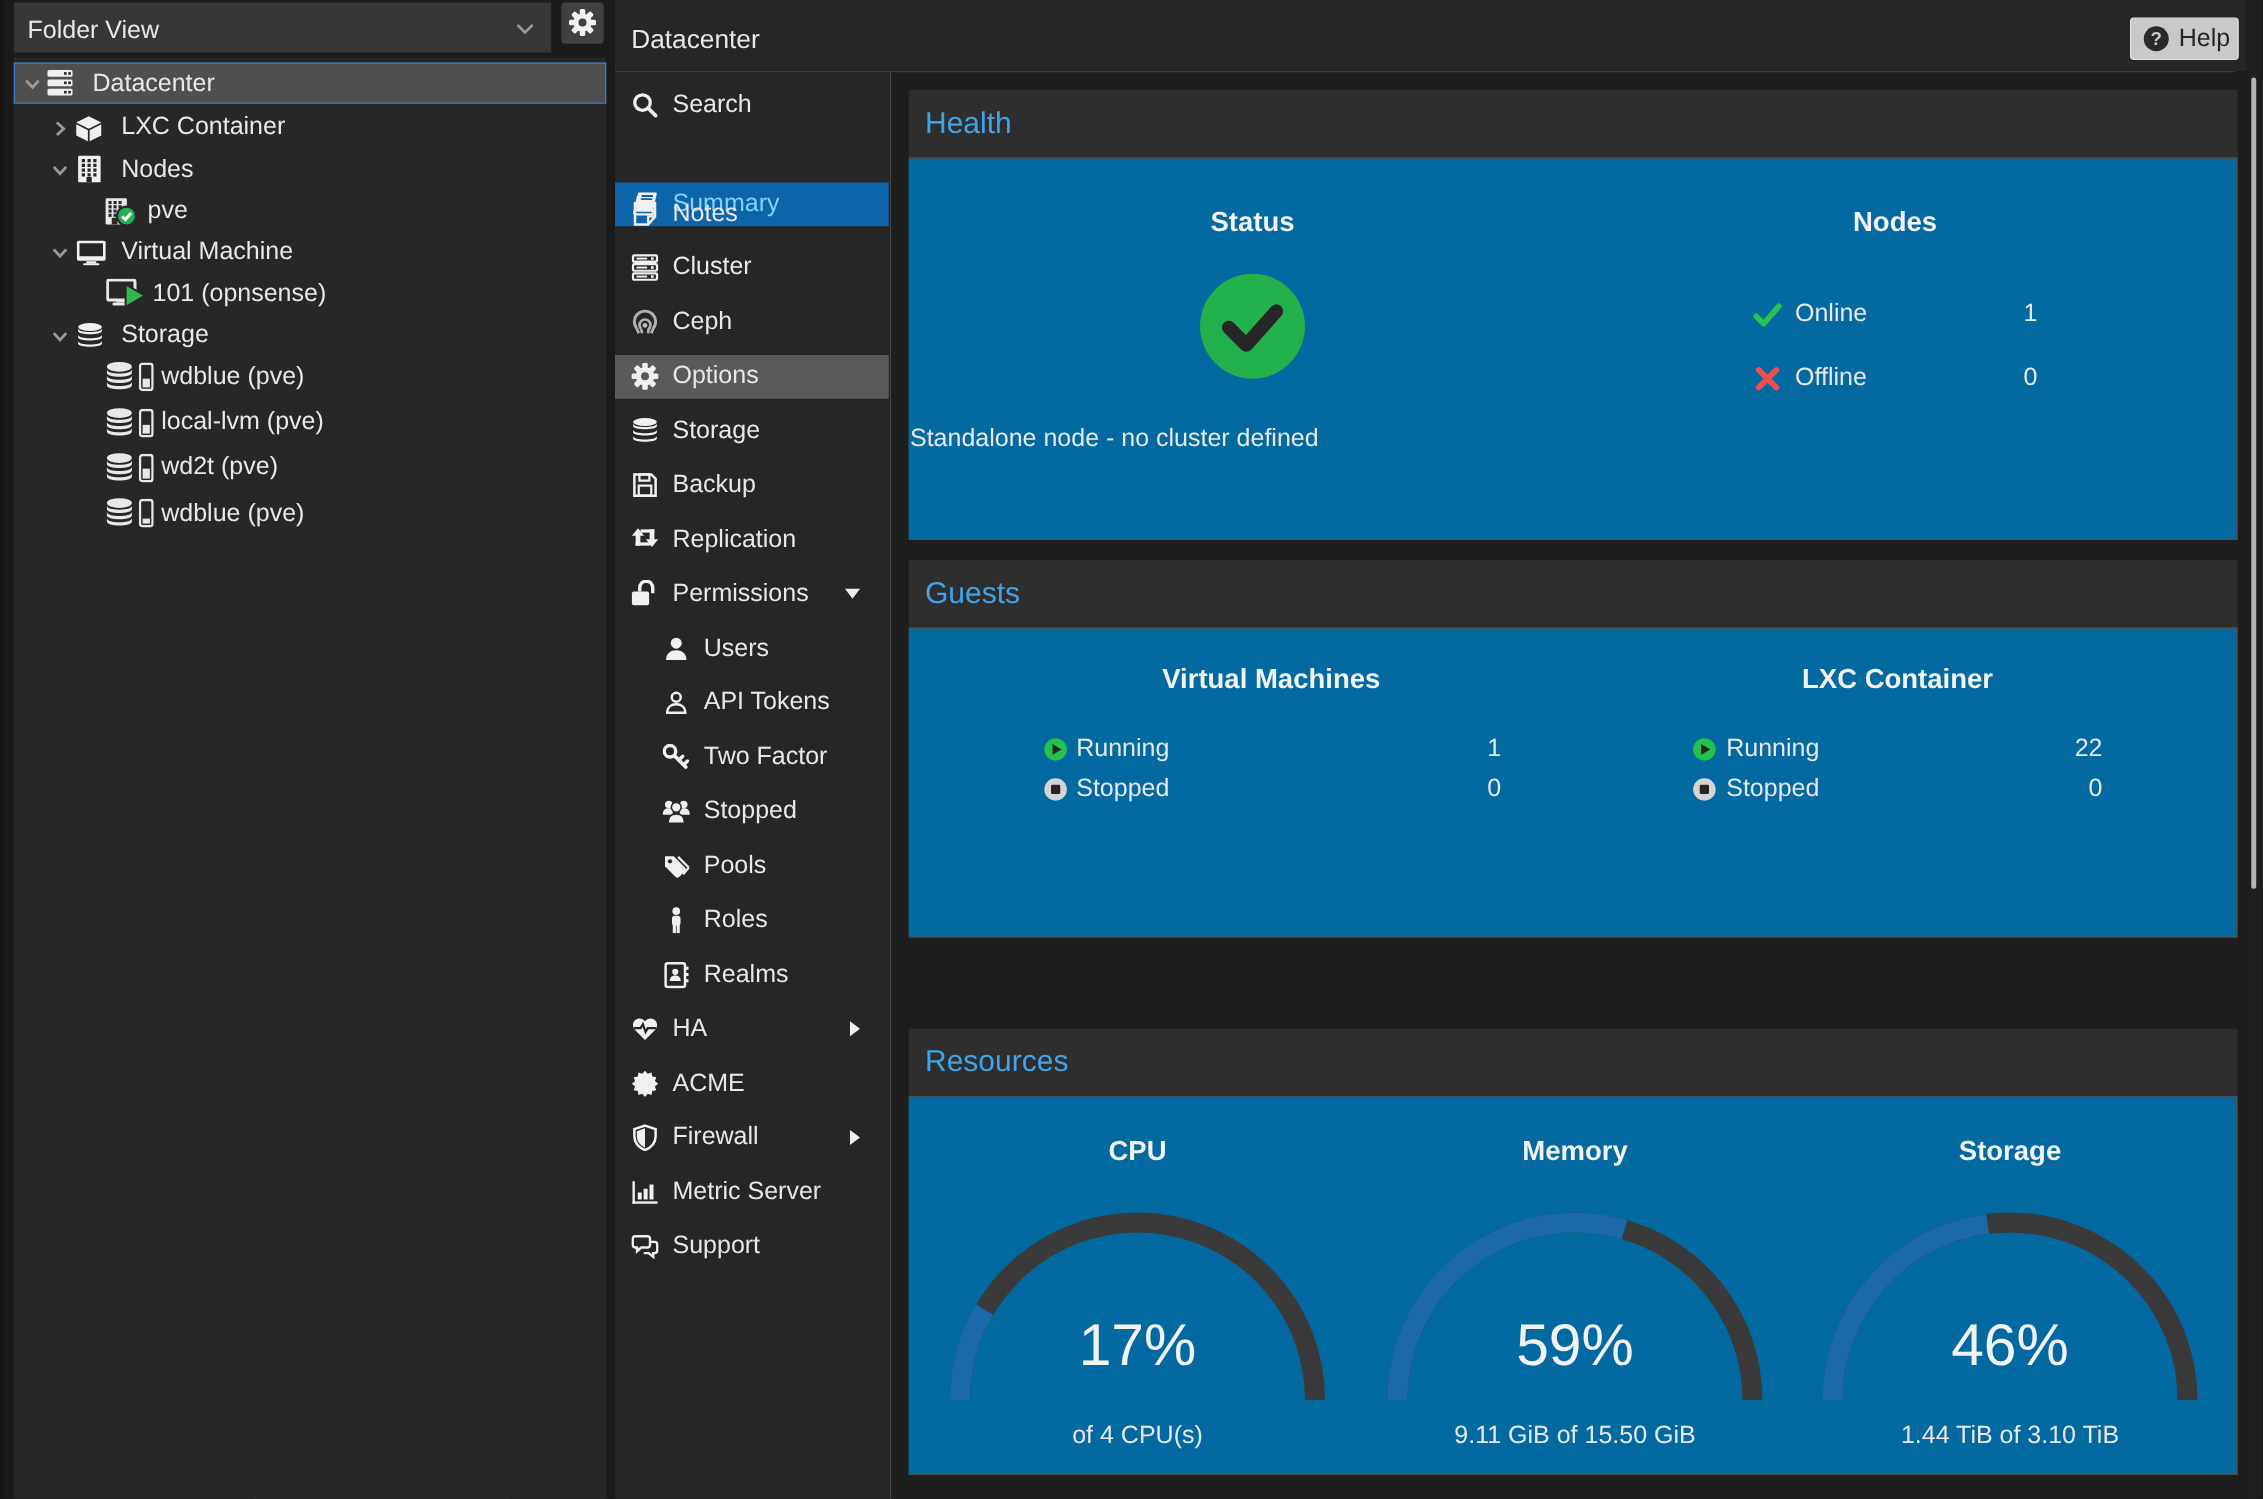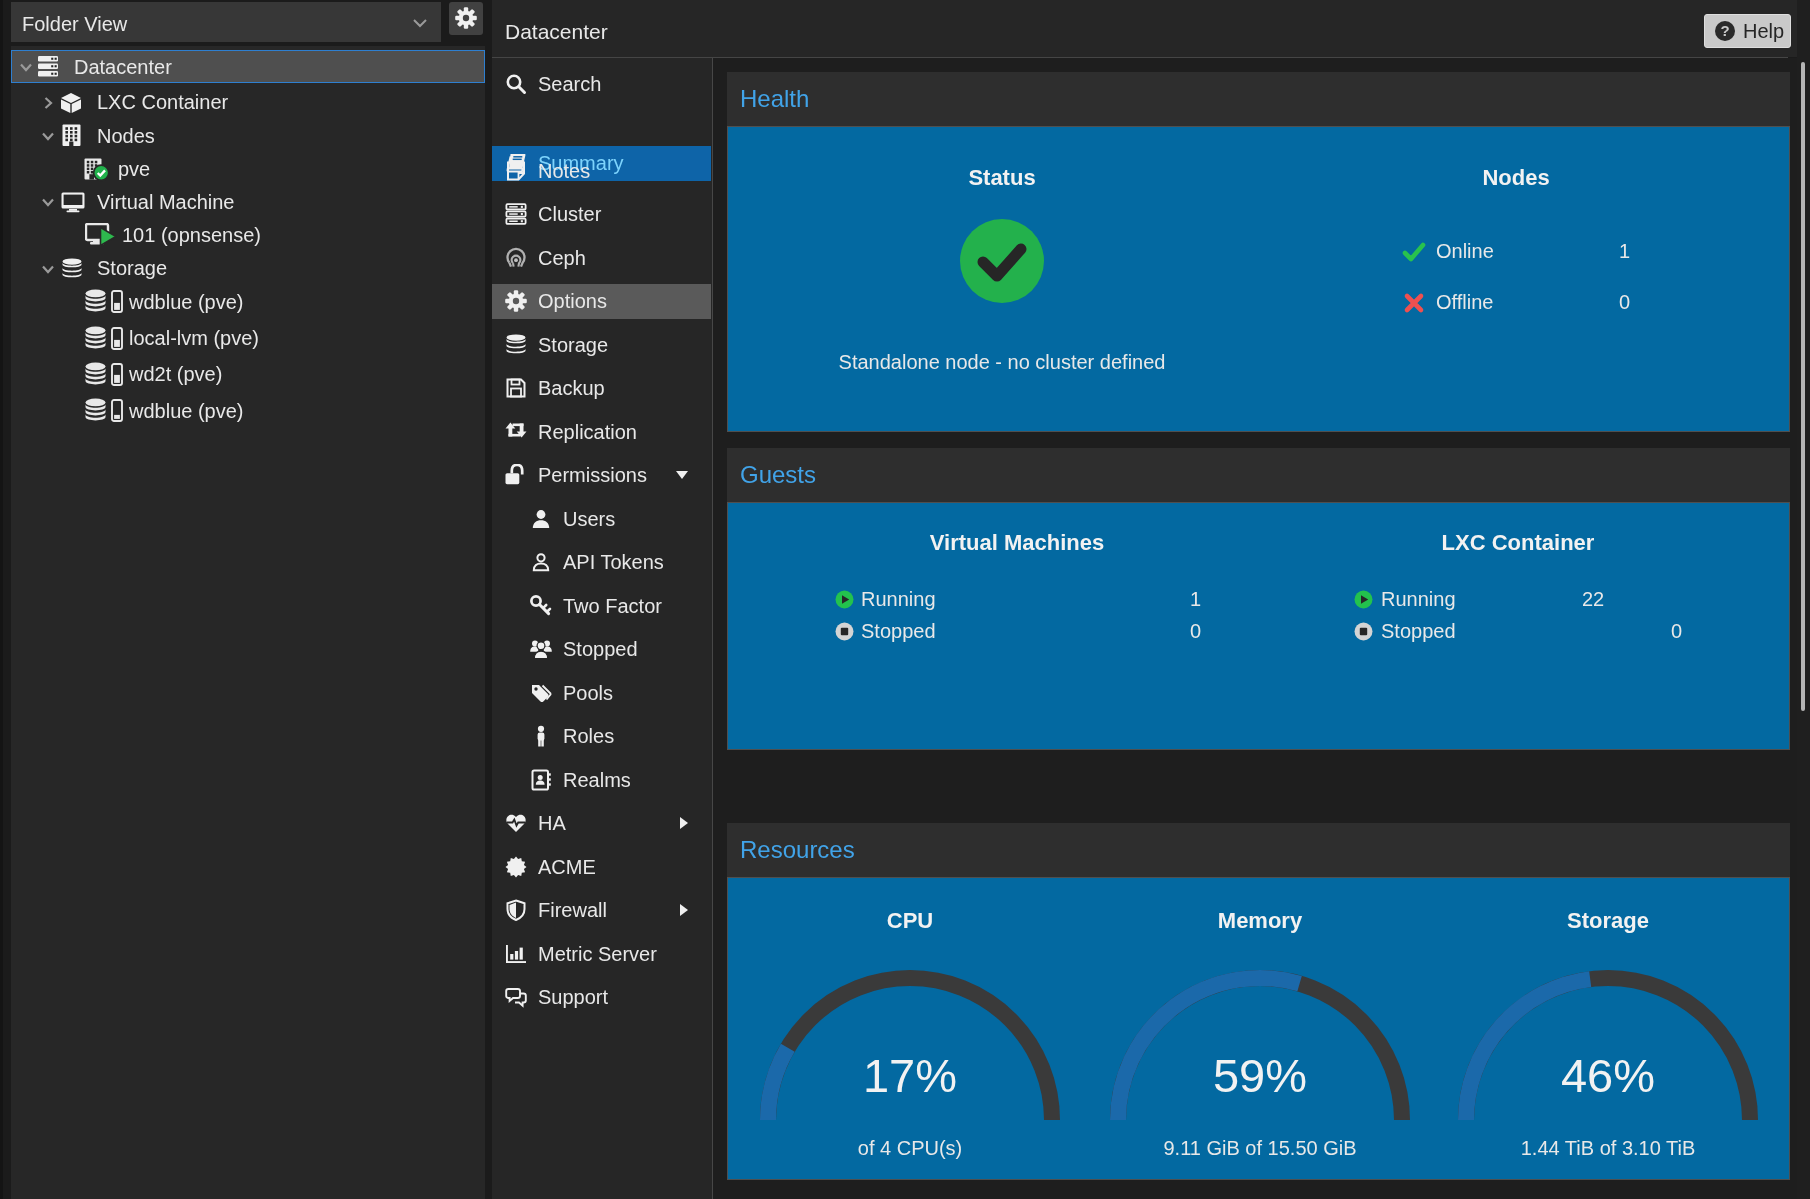--- a/index.html
+++ b/index.html
@@ -542,21 +542,21 @@
         <span class="pt">Health</span>
       </div>
       <div class="pbody" style="height:306px">
         <div class="h2c" style="position:absolute;left:0;top:38px;width:548px">Status</div>
         <span style="position:absolute;left:231px;top:91px">
           <svg width="86" height="86" viewBox="0 0 86 86">
             <circle cx="43" cy="43" r="42" fill="#23b14c"></circle>
             <path d="M24 44 L38 58 L62 31" fill="none" stroke="#262626" stroke-width="11" stroke-linecap="round" stroke-linejoin="round"></path>
           </svg>
         </span>
-        <div class="rowtxt" style="position:absolute;left:0;top:224px;width:548px;text-align:center">Standalone node - no cluster defined</div>
+        <div class="rowtxt" style="position:absolute;left:0;top:213px;width:548px;text-align:left">Standalone node - no cluster defined</div>
         <div class="h2c" style="position:absolute;left:548px;top:38px;width:480px">Nodes</div>
         <span style="position:absolute;left:674px;top:113px">
           <svg width="24" height="24" viewBox="0 0 24 24">
             <path d="M3 13 L9 19 L21 5" fill="none" stroke="#28c24e" stroke-width="4.6" stroke-linecap="round" stroke-linejoin="round"></path>
           </svg>
         </span>
         <span class="rowtxt" style="position:absolute;left:708px;top:113px">Online</span>
         <span class="rowtxt" style="position:absolute;left:852px;top:113px;width:50px;text-align:right">1</span>
         <span style="position:absolute;left:675px;top:165px">
           <svg width="22" height="22" viewBox="0 0 22 22">
@@ -590,21 +590,21 @@
         <span class="rowtxt" style="position:absolute;left:133px;top:117px">Stopped</span>
         <span class="rowtxt" style="position:absolute;left:373px;top:117px;width:100px;text-align:right">0</span>
         <div class="h2c" style="position:absolute;left:540px;top:27px;width:500px">LXC Container</div>
         <span style="position:absolute;left:626px;top:87px">
           <svg width="19" height="19" viewBox="0 0 19 19">
             <circle cx="9.5" cy="9.5" r="9" fill="#23c24d"></circle>
             <polygon points="7,5.2 14.2,9.5 7,13.8" fill="#262626"></polygon>
           </svg>
         </span>
         <span class="rowtxt" style="position:absolute;left:653px;top:85px">Running</span>
-        <span class="rowtxt" style="position:absolute;left:854px;top:85px;width:100px;text-align:left">22</span>
+        <span class="rowtxt" style="position:absolute;left:854px;top:85px;width:100px;text-align:right">22</span>
         <span style="position:absolute;left:626px;top:119px">
           <svg width="19" height="19" viewBox="0 0 19 19">
             <circle cx="9.5" cy="9.5" r="9" fill="#d4d4d4"></circle>
             <rect x="5.8" y="5.8" width="7.4" height="7.4" rx="1" fill="#262626"></rect>
           </svg>
         </span>
         <span class="rowtxt" style="position:absolute;left:653px;top:117px">Stopped</span>
         <span class="rowtxt" style="position:absolute;left:854px;top:117px;width:100px;text-align:right">0</span>
       </div>
     </div>

